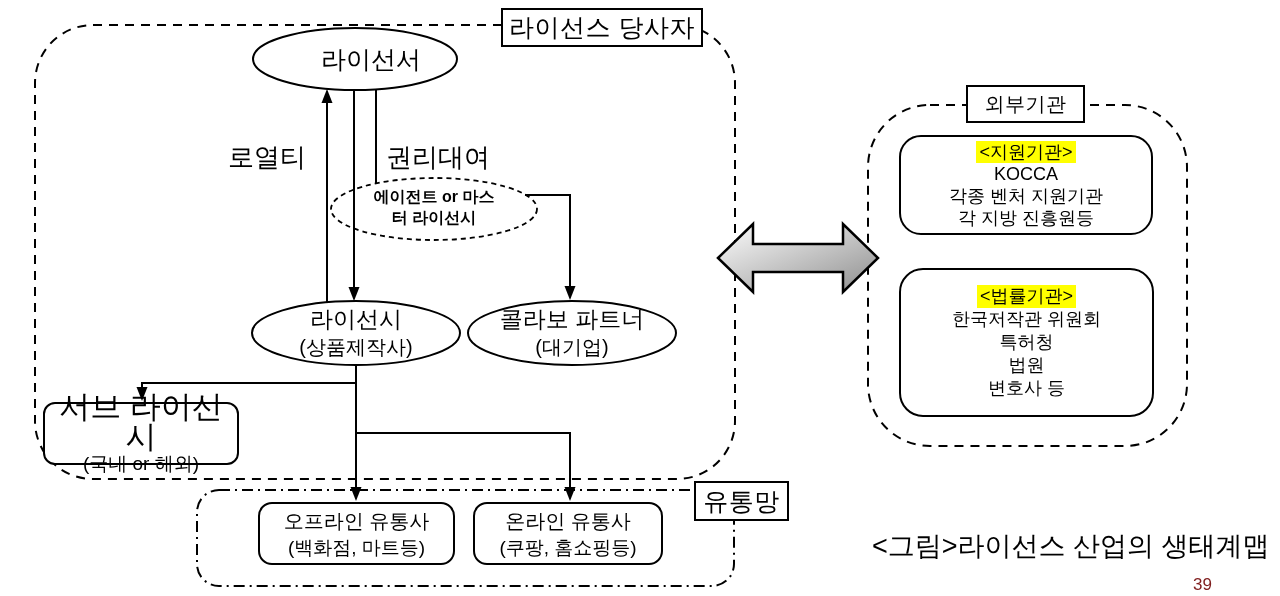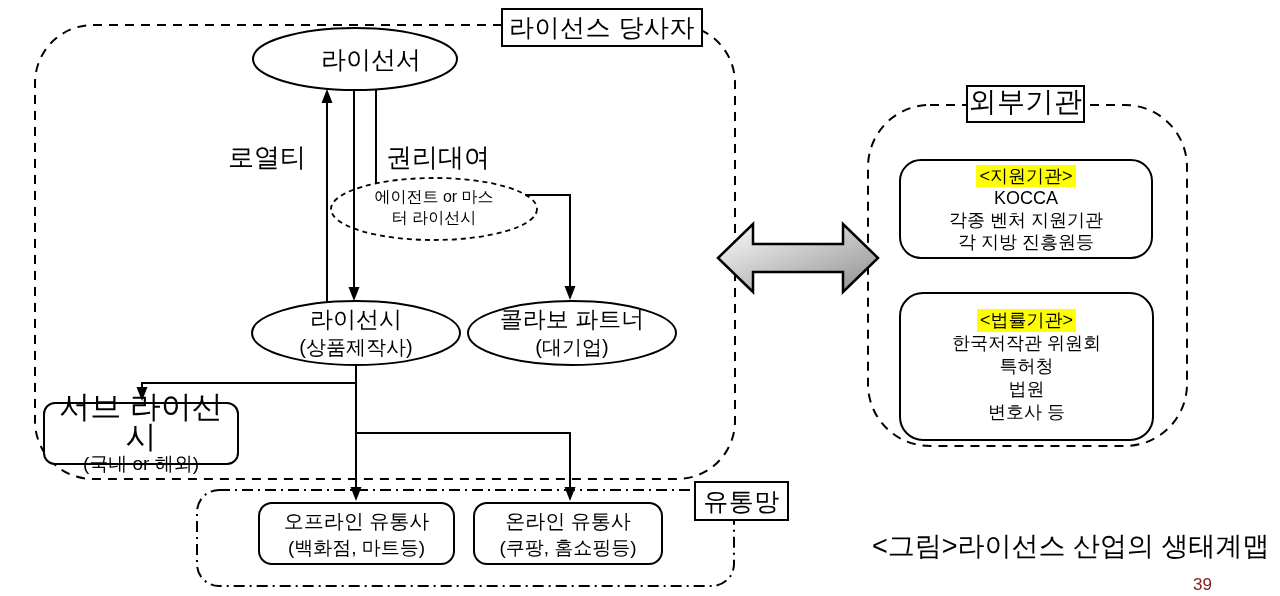--- a/index.html
+++ b/index.html
@@ -11,21 +11,21 @@
   .abs{position:absolute;box-sizing:border-box;}
   .ctr{display:flex;flex-direction:column;align-items:center;justify-content:center;text-align:center;}
   .box{border:2px solid #000;background:#fff;}
   .z2{z-index:2;}
   #diagram-svg{position:absolute;left:0;top:0;z-index:1;}
   .grouplabel{font-size:25px;letter-spacing:0.5px;white-space:nowrap;}
   .edgelabel{font-size:26px;white-space:nowrap;z-index:2;}
   .ellipse-text{z-index:2;}
   .whitebg{background:#fff;padding:0 3px;display:inline-block;}
   .hl{background:#ffff00;padding:0 3px;display:inline-block;}
-  .small-lines{font-size:18px;line-height:22px;margin-top:24px;}
+  .small-lines{font-size:18px;line-height:22px;}
   .caption{font-size:27px;white-space:nowrap;z-index:2;}
   .pagenum{font-size:17px;color:#7f1d1d;z-index:2;}
 </style>
 </head>
 <body>
 
 <div id="stage">
 
   <svg id="diagram-svg" width="1280" height="596" viewBox="0 0 1280 596">
     <defs>
@@ -62,35 +62,35 @@
     </g>
 
     <ellipse cx="434" cy="209" rx="103" ry="31" fill="none" stroke="#000" stroke-width="1.8" stroke-dasharray="5 4"></ellipse>
 
     <polygon points="718,258 753,224 753,244 843,244 843,224 878,258 843,292 843,272 753,272 753,292" fill="url(#agrad)" stroke="#000" stroke-width="2.5"></polygon>
   </svg>
 
   <div class="abs box ctr grouplabel z2" style="left:501px;top:8px;width:202px;height:39px;">
     <span>라이선스 당사자</span>
   </div>
-  <div class="abs box ctr grouplabel z2" style="left:966px;top:85px;width:119px;height:38px;font-size:28px;justify-content:flex-end;">
+  <div class="abs box ctr grouplabel z2" style="left:966px;top:85px;width:119px;height:38px;font-size:20px;">
     <span>외부기관</span>
   </div>
   <div class="abs box ctr grouplabel z2" style="left:663px;top:481px;width:95px;height:40px;margin-left:31px;">
     <span>유통망</span>
   </div>
 
   <div class="abs edgelabel" style="left:228px;top:140px;">로열티</div>
   <div class="abs edgelabel" style="left:386px;top:140px;">권리대여</div>
 
   <div class="abs ctr ellipse-text" style="left:253px;top:44px;width:204px;height:30px;font-size:25px;padding-left:32px;">
     <span>라이선서</span>
   </div>
 
-  <div class="abs ctr ellipse-text" style="left:331px;top:186px;width:206px;font-size:16px;line-height:21px;">
+  <div class="abs ctr ellipse-text" style="left:331px;top:186px;width:206px;font-size:16px;line-height:21px;font-weight:bold;">
     <span class="whitebg">에이전트 or 마스</span>
     <span class="whitebg">터 라이선시</span>
   </div>
 
   <div class="abs ctr ellipse-text" style="left:252px;top:305px;width:208px;">
     <span style="font-size:23px;line-height:29px;">라이선시</span>
     <span style="font-size:20px;line-height:26px;">(상품제작사)</span>
   </div>
 
   <div class="abs ctr ellipse-text" style="left:468px;top:305px;width:208px;">

